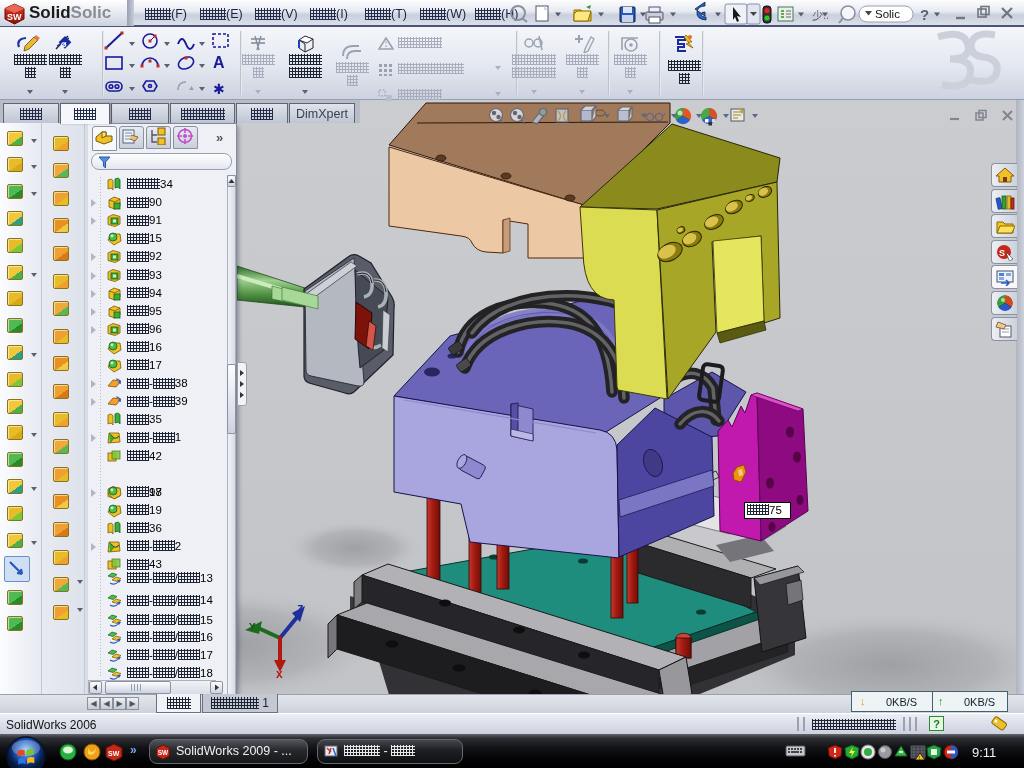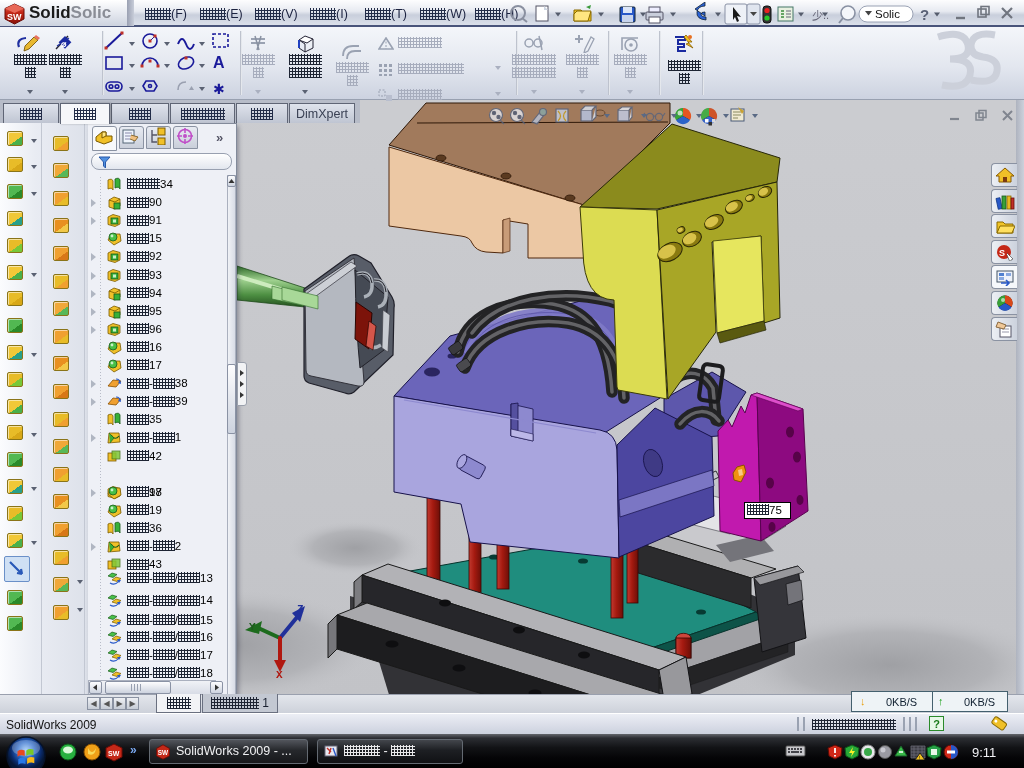--- a/index.html
+++ b/index.html
@@ -46,21 +46,21 @@
 .rtab{position:absolute;left:0;width:26px;height:25px;background:linear-gradient(90deg,#eceff4,#ccd2dd);border:1px solid #8a92a2;border-right:none;border-radius:4px 0 0 4px}
 
 #mtabs{left:0;top:694px;width:1024px;height:19px;background:linear-gradient(#e3e6ec,#cdd1da);border-top:1px solid #9aa0ae}
 .mtab{top:0px;height:19px;border:1px solid #6a7080;border-top:none;background:#c3c8d2;font-size:12px;color:#1a2030;text-align:center;padding-top:2px}
 .mtab.on{background:#f2f3f6}
 .navb{width:13px;height:13px;background:linear-gradient(#eef0f4,#c6ccd6);border:1px solid #8a92a2;font-size:8px;color:#555;text-align:center;line-height:11px}
 
 #sbar{left:0;top:713px;width:1024px;height:21px;background:linear-gradient(#eceef5,#ccd1de);border-top:1px solid #fff;font-size:12px;color:#111}
 
 #task{left:0;top:734px;width:1024px;height:34px;background:linear-gradient(#63666c,#2c2e33 12%,#121316 40%,#050507 70%,#000)}
-.tbtn{position:absolute;top:5px;height:25px;border:1px solid #646a72;border-radius:3px;color:#f0f0f2;font-size:12.5px}
+.tbtn{position:absolute;top:5px;height:25px;border:1px solid #646a72;border-radius:8px;color:#f0f0f2;font-size:12.5px}
 </style>
 
 </head><body>
 <svg class="ab" style="left:0;top:100px" width="1024" height="598" viewBox="0 100 1024 598">
 <defs>
 <radialGradient id="sh1">
         <stop offset="0" stop-color="#9fa0a4"></stop>
         <stop offset="0.6" stop-color="#b2b3b7"></stop>
         <stop offset="1" stop-color="#c6c7cb" stop-opacity="0"></stop>
       </radialGradient>
@@ -898,21 +898,21 @@
 <div class="ab mtab on" style="left:156px;top:694px;width:45px"><i class="z" style="width:24px;height:12px"></i></div>
 <div class="ab mtab" style="left:202px;top:694px;width:76px"><i class="z" style="width:48px;height:12px"></i> 1</div>
 <div class="ab" style="left:851px;top:691px;width:157px;height:21px;background:#eef3f6;border:1px solid #44606e;z-index:4;font-size:11px;color:#102030">
     <span style="position:absolute;left:8px;top:3px;color:#e8a010;font-weight:bold">↓</span>
     <span style="position:absolute;left:34px;top:4px">0KB/S</span>
     <span style="position:absolute;left:80px;top:0;width:1px;height:19px;background:#44606e"></span>
     <span style="position:absolute;left:86px;top:3px;color:#18a018;font-weight:bold">↑</span>
     <span style="position:absolute;left:112px;top:4px">0KB/S</span>
   </div>
 <div id="sbar" class="ab">
-    <span style="position:absolute;left:6px;top:4px">SolidWorks 2009</span>
+    <span style="position:absolute;left:6px;top:4px">SolidWorks 2006</span>
     <span style="position:absolute;left:797px;top:3px;width:2px;height:14px;background:#9aa2b2"></span>
     <span style="position:absolute;left:803px;top:3px;width:2px;height:14px;background:#9aa2b2"></span>
     <span style="position:absolute;left:812px;top:4px"><i class="z" style="width:84px;height:11px"></i></span>
     <span style="position:absolute;left:903px;top:3px;width:2px;height:14px;background:#9aa2b2"></span>
     <span style="position:absolute;left:909px;top:3px;width:2px;height:14px;background:#9aa2b2"></span>
     <span style="position:absolute;left:915px;top:3px;width:2px;height:14px;background:#9aa2b2"></span>
     <span style="position:absolute;left:929px;top:2px;width:15px;height:15px;background:#e8f8e8;border:1px solid #2a8a2a;color:#1a7a1a;font-weight:bold;font-size:11px;text-align:center;line-height:14px">?</span>
     <svg style="position:absolute;left:990px;top:2px" width="20" height="17">
       <g transform="rotate(35 10 8)">
         <rect x="2" y="4" width="14" height="8" rx="2" fill="#f0c028" stroke="#8a6a00"></rect>

